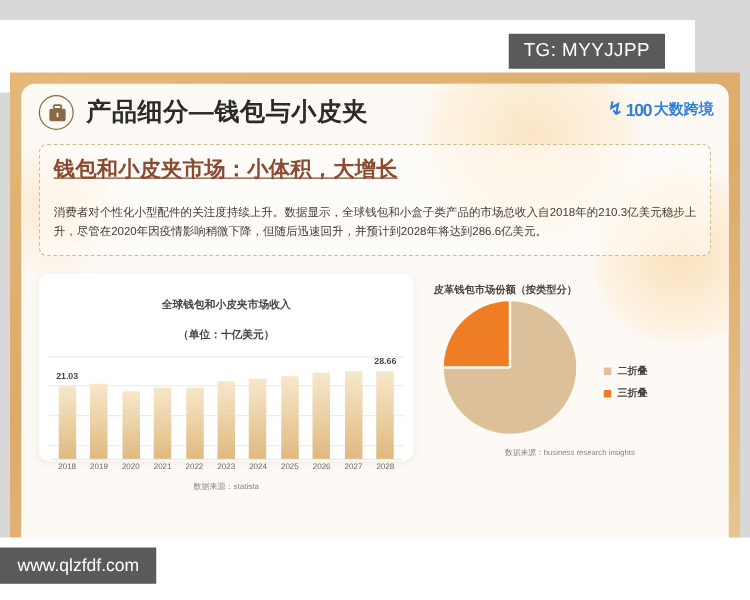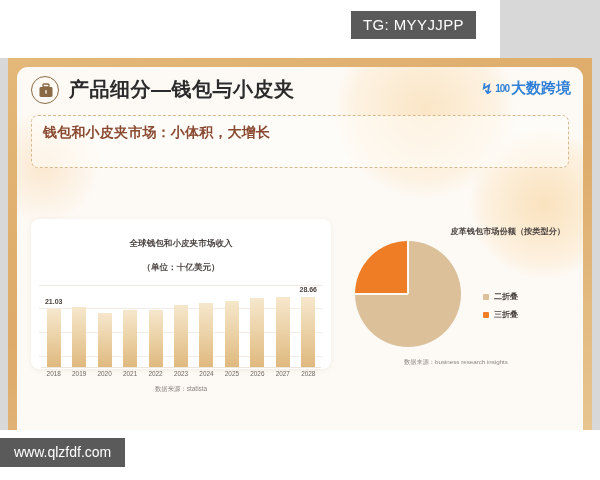--- a/index.html
+++ b/index.html
@@ -5,21 +5,21 @@
   html,body{margin:0;padding:0;}
   body{
     width:600px;height:480px;overflow:hidden;
     background:#d8d8d8;
     font-family:"Liberation Sans","DejaVu Sans",sans-serif;
     position:relative;
   }
 
   
   .top-strip{
-    position:absolute;left:0;top:0;width:500px;height:58px;
+    position:absolute;left:0;top:16px;width:556px;height:58px;
     background:#ffffff;
   }
   .tg-tag{
     position:absolute;right:24px;top:11px;
     background:#5a5a5a;color:#ffffff;
     font-size:15px;letter-spacing:.4px;
     padding:5px 12px 6px 12px;
     white-space:nowrap;
   }
 
@@ -57,35 +57,35 @@
   .head-title{
     position:absolute;left:52px;top:9px;
     font-size:20px;font-weight:bold;color:#2b2b2b;
     letter-spacing:.5px;white-space:nowrap;
   }
   .logo{
     position:absolute;right:12px;top:12px;
     display:flex;align-items:center;gap:2px;white-space:nowrap;
   }
   .logo-mark{font-size:15px;color:#2f7fd6;font-weight:bold;line-height:1;}
-  .logo-100{font-size:10px;color:#2f7fd6;font-weight:bold;letter-spacing:-1px;}
-  .logo-text{font-size:15px;color:#2f7fd6;font-weight:bold;letter-spacing:0;}
+  .logo-100{font-size:14px;color:#2f7fd6;font-weight:bold;letter-spacing:-1px;}
+  .logo-text{font-size:12px;color:#2f7fd6;font-weight:bold;letter-spacing:0;}
 
   
   .text-card{
     position:absolute;left:14px;top:48px;right:14px;
     border:1.3px dashed #d7b98e;
     border-radius:7px;
     padding:8px 11px 9px 11px;
     box-sizing:border-box;
     background:rgba(255,253,250,.55);
   }
   .card-heading{
-    font-size:14px;font-weight:bold;color:#8a4a32;
-    margin:0 0 16px 0;letter-spacing:.2px;
+    font-size:17px;font-weight:bold;color:#8a4a32;
+    margin:0 0 16px 0;letter-spacing:.2px;text-decoration:underline;
   }
   .para{
     font-size:9.2px;color:#3f3a35;line-height:1.62;
     margin:0 0 2px 0;text-align:justify;
   }
   .hl{color:#c4703a;}
 
   
   .charts{
     position:absolute;left:14px;top:152px;right:14px;height:150px;
@@ -99,21 +99,21 @@
   }
   .pie-card{
     flex:1;position:relative;background:transparent;
     padding:7px 4px 4px 4px;box-sizing:border-box;
   }
   .chart-title{
     text-align:center;font-size:8.6px;color:#4a4340;font-weight:bold;
     line-height:1.35;margin:12px;
   }
   .pie-title{
-    text-align:right;font-size:8.2px;color:#4a4340;font-weight:bold;
+    text-align:left;font-size:8.2px;color:#4a4340;font-weight:bold;
     margin:0;
   }
 
   
   .plot{
     position:relative;margin-top:6px;height:96px;
     border-top:1px solid #efeae3;
   }
   .gridline{position:absolute;left:0;right:0;height:1px;background:#f2ece4;}
   .bars{
@@ -197,20 +197,23 @@
       <div class="head-title">产品细分—钱包与小皮夹</div>
       <div class="logo">
         <span class="logo-mark">↯</span>
         <span class="logo-100">100</span>
         <span class="logo-text">大数跨境</span>
       </div>
     </div>
 
     <div class="text-card">
       <div class="card-heading">钱包和小皮夹市场：小体积，大增长</div>
+      <p class="para">
+        <span>消费者对个性化小型配件的关注度持续上升。数据显示，全球钱包和小盒子类产品的市场总收入自2018年的210.3亿美元稳步上升，尽管在2020年因疫情影响稍微下降，但随后迅速回升，并预计到2028年将达到286.6亿美元。</span>
+      </p>
     </div>
 
     <div class="charts">
 
       <div class="chart-card">
         <div class="chart-title">全球钱包和小皮夹市场收入</div>
         <div class="chart-title">（单位：十亿美元）</div>
         <div class="plot">
           <div class="gridline" style="top:22px"></div>
           <div class="gridline" style="top:46px"></div>

